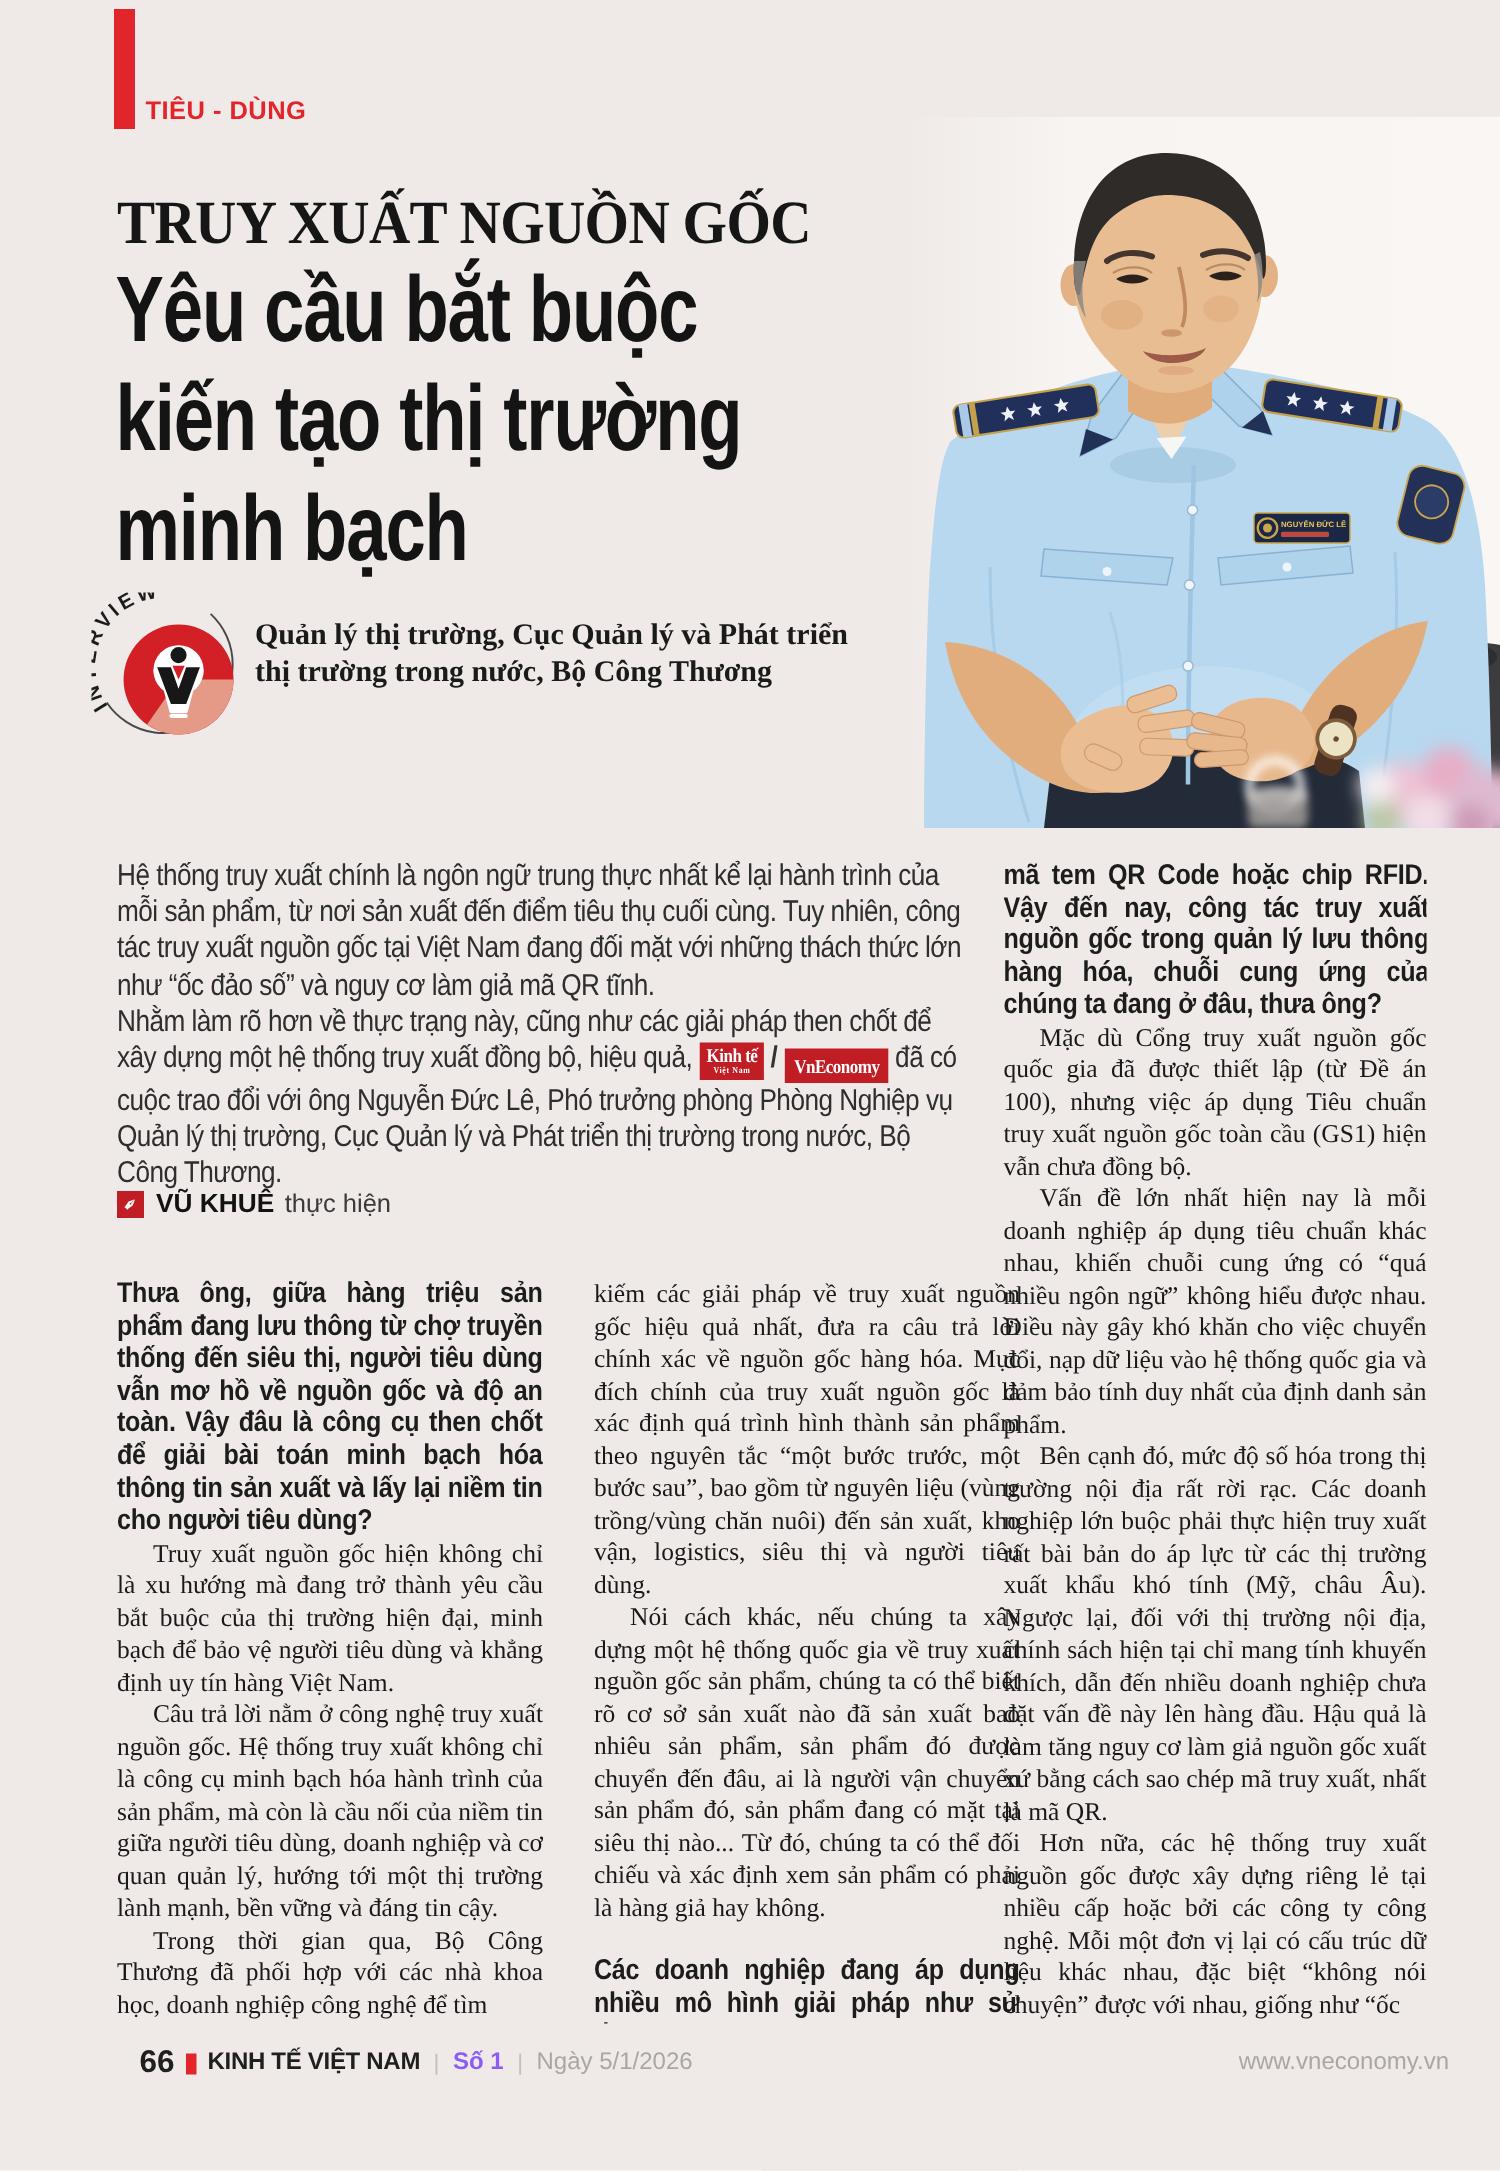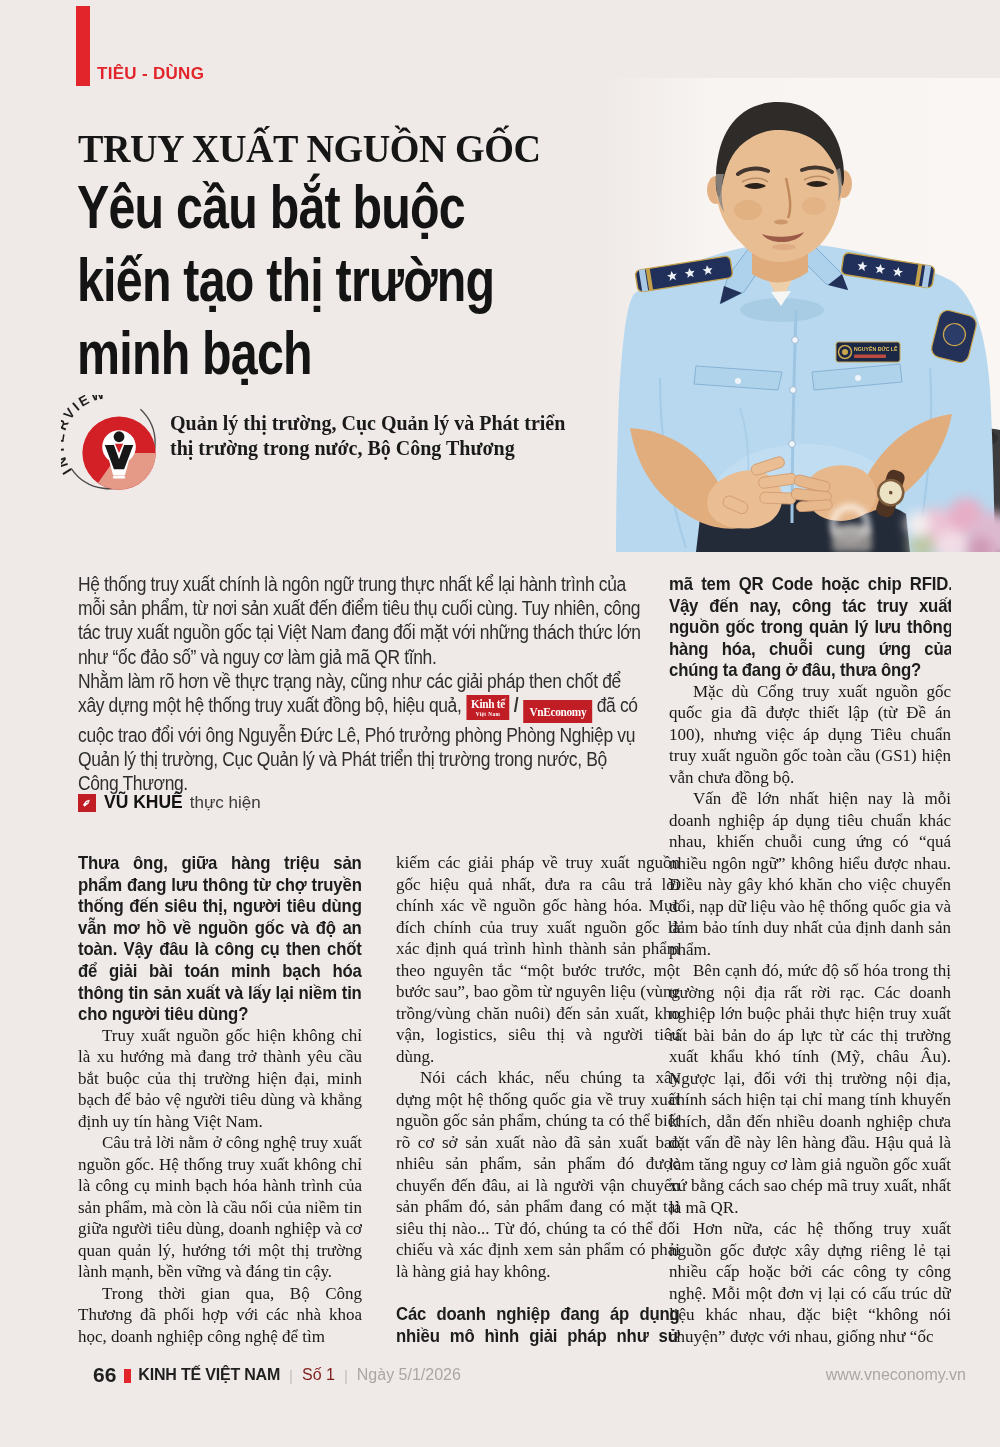--- a/index.html
+++ b/index.html
@@ -71,21 +71,21 @@
     text-align:justify;text-indent:24px;margin:0;
   }
   .noindent{text-indent:0;}
   .gap-top{margin-top:21px;}
   
   .footer-left{position:absolute;left:78px;top:1363px;display:flex;align-items:center;white-space:nowrap;margin-left:15px;}
   .footer-left .pageno{font-weight:700;font-size:21px;color:#1f1f1f;}
   .footer-left .red-sq{width:7px;height:14px;background:#e2242b;margin:2px 7px 0 8px;}
   .footer-left .paper{font-weight:700;font-size:16px;letter-spacing:-.2px;color:#1f1f1f;}
   .footer-left .fsep{color:#c2bebb;margin:0 9px;font-size:15px;}
-  .footer-left .issue{font-weight:400;font-size:16px;color:#7f1d1d;text-align:center;}
+  .footer-left .issue{font-weight:700;font-size:16px;color:#8b5cf6;text-align:center;}
   .footer-left .fdate{font-size:16px;color:#aaa6a3;}
   .footer-right{position:absolute;right:54px;top:1366px;font-size:16px;color:#aaa6a3;}
 </style>
 </head>
 <body>
 
 <div class="page">
 
   <div class="red-bar"></div>
   <div class="kicker">TIÊU - DÙNG</div>

